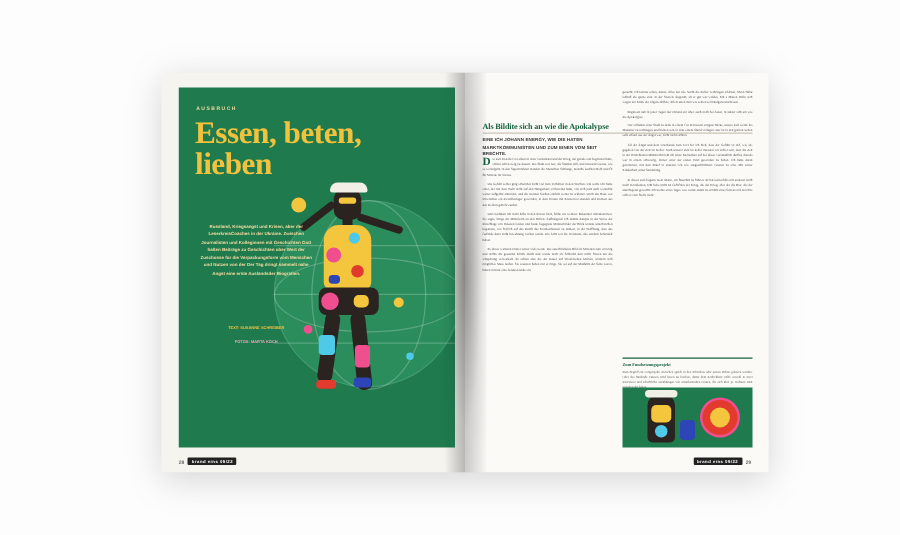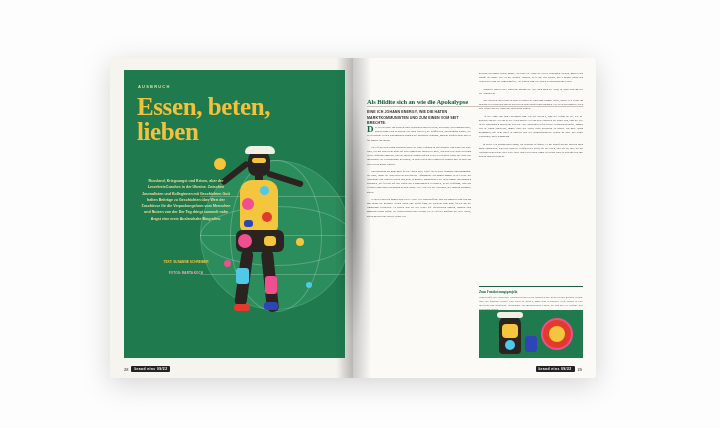--- a/index.html
+++ b/index.html
@@ -12,21 +12,21 @@
   }
   .stage {
     position: relative;
     width: 720px; height: 428px;
     background: #fdfdfd;
   }
 
   
   .spread {
     position: absolute;
-    left: 110px; top: 58px;
+    left: 129px; top: 58px;
     width: 486px; height: 320px;
     display: flex;
     filter: drop-shadow(0 6px 14px rgba(0,0,0,0.16));
   }
   .page {
     position: relative;
     height: 100%;
     background: #f6f4ef;
     overflow: hidden;
   }

